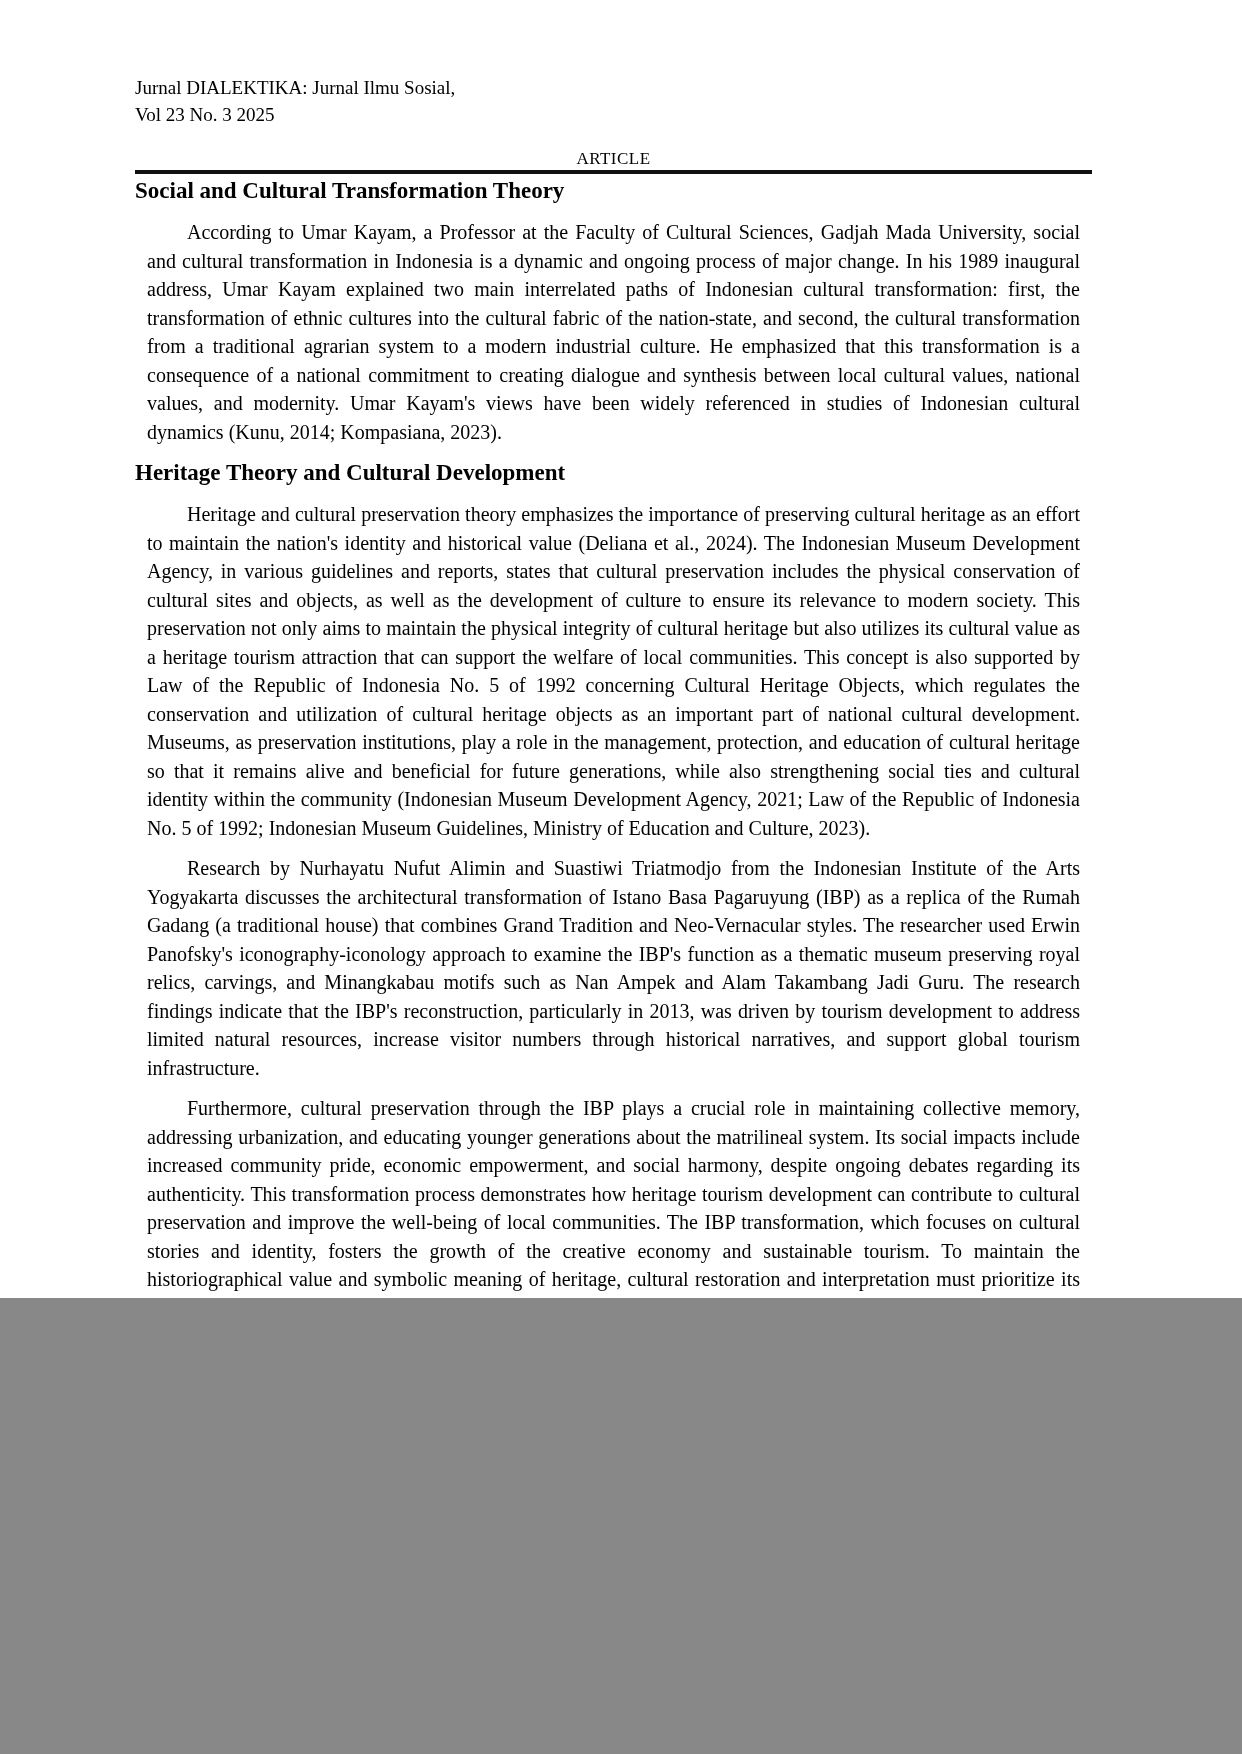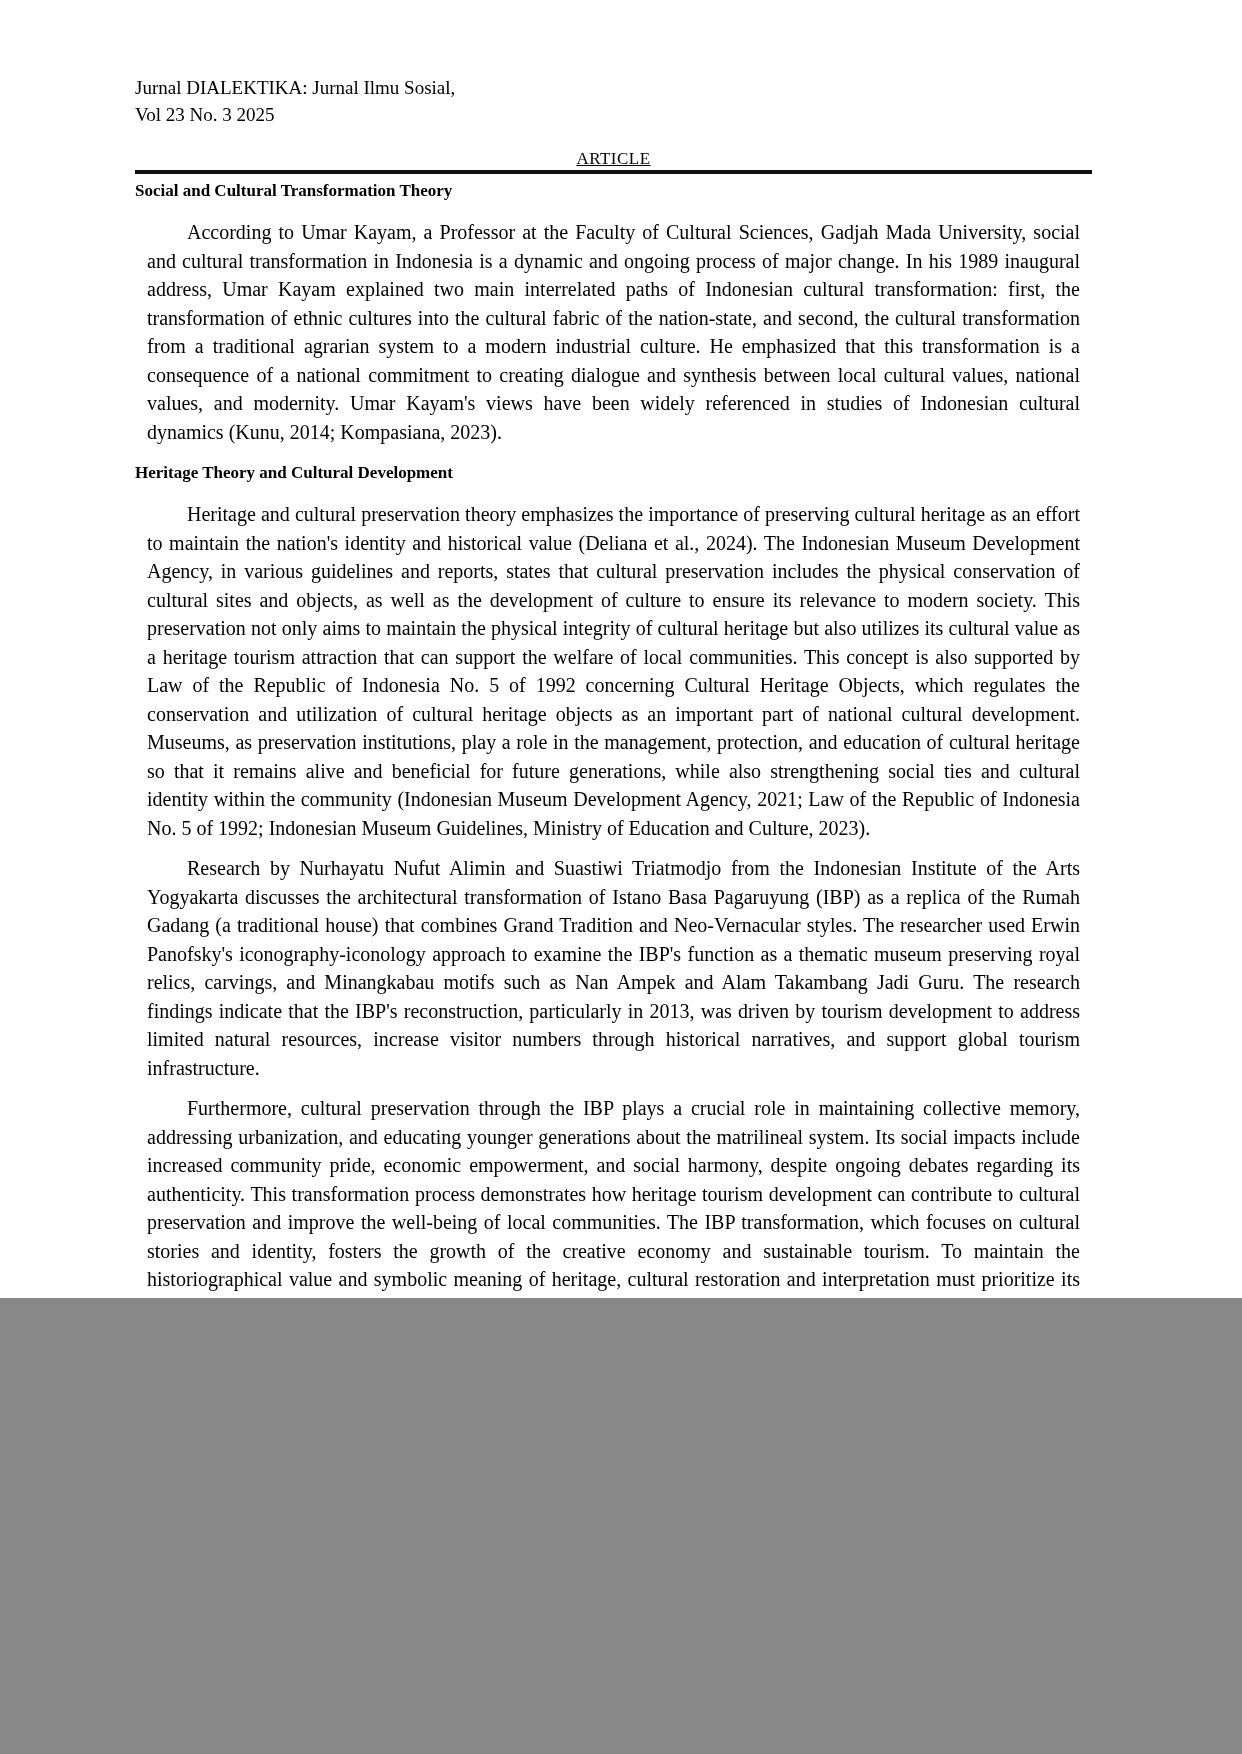--- a/index.html
+++ b/index.html
@@ -22,30 +22,29 @@
   .journal-info {
     font-size: 19px;
     line-height: 27px;
   }
   .article-band {
     margin-top: 22px;
     text-align: center;
     font-size: 17px;
     line-height: 18px;
     letter-spacing: 0.5px;
-    text-decoration: underline;
   }
   .rule {
     height: 4px;
     background: #111;
     margin-top: 2px;
     margin-bottom: 2px;
   }
   h2.section-heading {
-    font-size: 17px;
+    font-size: 23px;
     line-height: 30px;
     font-weight: bold;
     margin: 0;
     padding: 0;
   }
   p.body-par {
     font-size: 20px;
     line-height: 28.5px;
     text-align: justify;
     text-indent: 40px;

